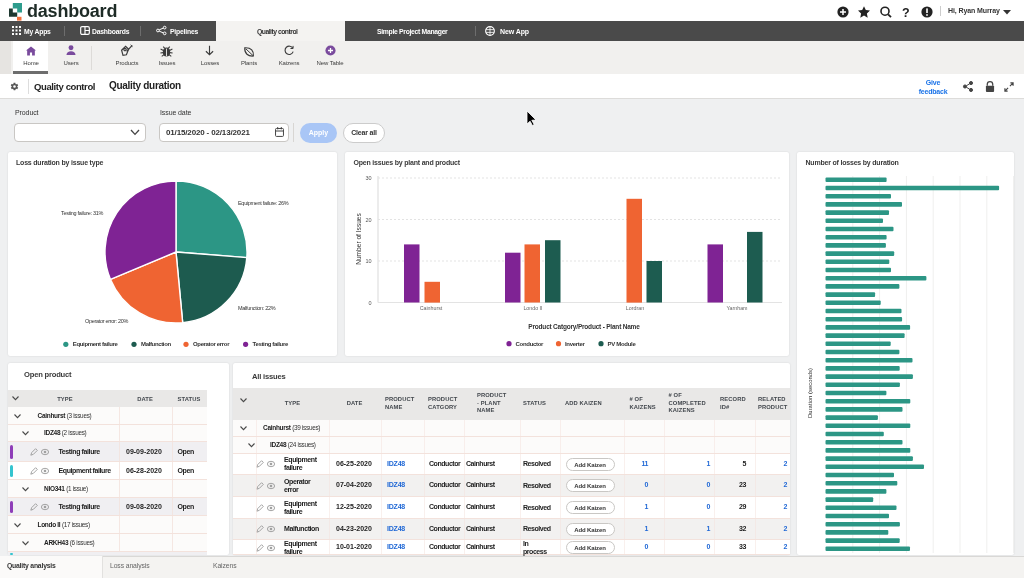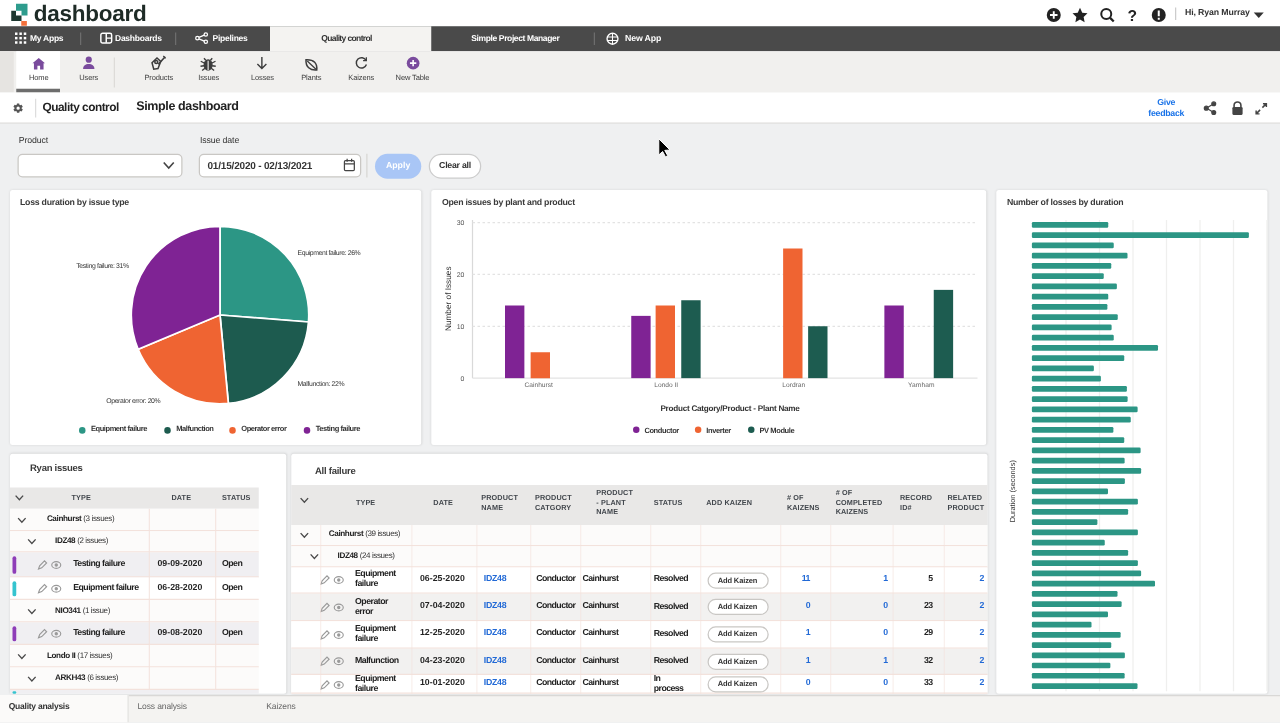--- a/index.html
+++ b/index.html
@@ -122,21 +122,21 @@
 <circle cx="6.5" cy="6.5" r="6" fill="#7a4b9d"></circle>
       <path d="M3.5 6.5h6M6.5 3.5v6" stroke="#fff" stroke-width="1.5"></path>
     </svg>
 <div class="abs" style="left:290px;top:59.5px;width:80px;text-align:center;font-size:6px;color:#3c3c3c;letter-spacing:-0.1px;">New Table</div>
 <div class="abs" style="left:0;top:74px;width:1024px;height:25px;background:#fff;border-bottom:1px solid #dddcda;"></div>
 <svg class="abs" style="left:10px;top:82px" width="9" height="9" viewBox="0 0 24 24" fill="#555">
 <path d="M19.4 13c0-.3.1-.6.1-1s0-.7-.1-1l2.1-1.6c.2-.2.3-.5.1-.7l-2-3.5c-.1-.2-.4-.3-.6-.2l-2.5 1c-.5-.4-1.1-.7-1.7-1l-.4-2.6c0-.2-.2-.4-.5-.4h-4c-.2 0-.4.2-.5.4l-.4 2.6c-.6.2-1.1.6-1.7 1l-2.5-1c-.2-.1-.5 0-.6.2l-2 3.5c-.1.2-.1.5.1.7L4.5 11c0 .3-.1.6-.1 1s0 .7.1 1l-2.1 1.6c-.2.2-.3.5-.1.7l2 3.5c.1.2.4.3.6.2l2.5-1c.5.4 1.1.7 1.7 1l.4 2.6c0 .2.2.4.5.4h4c.2 0 .4-.2.5-.4l.4-2.6c.6-.2 1.1-.6 1.7-1l2.5 1c.2.1.5 0 .6-.2l2-3.5c.1-.2.1-.5-.1-.7zM12 15.5a3.5 3.5 0 110-7 3.5 3.5 0 010 7z"></path>
     </svg>
 <div class="abs" style="left:28px;top:79px;width:1px;height:15px;background:#ddd;"></div>
 <div class="abs" style="left:34px;top:80.5px;font-size:9.5px;font-weight:bold;color:#222;letter-spacing:-0.4px;">Quality control</div>
-<div class="abs" style="left:109px;top:80px;font-size:10px;font-weight:bold;color:#222;letter-spacing:-0.3px;">Simple dashboard</div>
+<div class="abs" style="left:109px;top:80px;font-size:10px;font-weight:bold;color:#222;letter-spacing:-0.3px;">Quality duration</div>
 <div class="abs" style="left:908px;top:79px;width:50px;text-align:center;font-size:7px;font-weight:bold;color:#1a73e8;line-height:8.5px;letter-spacing:-0.2px;">Give<br>feedback</div>
 <svg class="abs" style="left:963px;top:81px" width="10" height="11" viewBox="0 0 11 12" fill="none" stroke="#444" stroke-width="1.1">
 <circle cx="8.8" cy="2.2" r="1.7" fill="#444"></circle>
       <circle cx="2.2" cy="6" r="1.7" fill="#444"></circle>
       <circle cx="8.8" cy="9.8" r="1.7" fill="#444"></circle>
 <path d="M3.7 5.2l3.6-2.2M3.7 6.8l3.6 2.2"></path>
     </svg>
 <svg class="abs" style="left:985px;top:80.5px" width="10" height="12" viewBox="0 0 11 13" fill="#444">
 <path d="M2.5 5V3.5a3 3 0 016 0V5" fill="none" stroke="#444" stroke-width="1.4"></path>
 <rect x="1" y="5" width="9" height="7" rx="1"></rect>
@@ -270,21 +270,21 @@
       <rect x="825.5" y="497.30" width="47.7" height="4.6" rx="1" fill="#2c9685"></rect>
       <rect x="825.5" y="505.50" width="71.0" height="4.6" rx="1" fill="#2c9685"></rect>
       <rect x="825.5" y="513.70" width="63.5" height="4.6" rx="1" fill="#2c9685"></rect>
       <rect x="825.5" y="521.90" width="74.4" height="4.6" rx="1" fill="#2c9685"></rect>
       <rect x="825.5" y="530.10" width="62.8" height="4.6" rx="1" fill="#2c9685"></rect>
       <rect x="825.5" y="538.30" width="74.2" height="4.6" rx="1" fill="#2c9685"></rect>
       <rect x="825.5" y="546.50" width="84.5" height="4.6" rx="1" fill="#2c9685"></rect>
       <text x="812" y="393" font-size="5.9" fill="#333" text-anchor="middle" font-family="Liberation Sans" transform="rotate(-90 812 393)">Duration (seconds)</text>
     </svg>
 <div class="card" style="left:8px;top:363px;width:221px;height:192px;"></div>
-<div class="ct" style="left:24px;top:370px;font-size:7.6px;">Ryan issues</div>
+<div class="ct" style="left:24px;top:370px;font-size:7.6px;">Open product</div>
 <div class="abs" style="left:8px;top:390px;width:199px;height:17px;background:#e9e8e7;"></div>
 <svg class="abs" style="left:12px;top:396px" width="7" height="4.4">
       <path d="M0.5 0.5l3 3.2 3-3.2" fill="none" stroke="#4a4a4a" stroke-width="1.1"></path>
     </svg>
 <div class="hcell" style="left:35px;top:395.5px;width:60px;text-align:center;">TYPE</div>
 <div class="hcell" style="left:115px;top:395.5px;width:60px;text-align:center;">DATE</div>
 <div class="hcell" style="left:159px;top:395.5px;width:60px;text-align:center;">STATUS</div>
 <div class="abs" style="left:8px;top:407px;width:199px;height:18px;background:#fcfbfa;border-bottom:1px solid #f3e2dc;"></div>
 <svg class="abs" style="left:14px;top:413.5px" width="7" height="4.4">
       <path d="M0.5 0.5l3 3.2 3-3.2" fill="none" stroke="#4a4a4a" stroke-width="1.1"></path>
@@ -338,21 +338,21 @@
 <div class="abs" style="left:8px;top:534px;width:199px;height:18px;background:#fcfbfa;border-bottom:1px solid #f3e2dc;"></div>
 <svg class="abs" style="left:22px;top:540.5px" width="7" height="4.4">
       <path d="M0.5 0.5l3 3.2 3-3.2" fill="none" stroke="#4a4a4a" stroke-width="1.1"></path>
     </svg>
 <div class="abs" style="left:44px;top:538.5px;font-size:6.5px;letter-spacing:-0.3px;"><span class="grp">ARKH43</span> <span class="cnt">(6 issues)</span></div>
 <div class="abs" style="left:118.5px;top:407px;width:1px;height:145px;background:#f3e2dc;opacity:0.8;"></div>
 <div class="abs" style="left:172px;top:407px;width:1px;height:145px;background:#f3e2dc;opacity:0.8;"></div>
 <div class="abs" style="left:8px;top:552px;width:199px;height:3px;background:#f0eff2;"></div>
 <div class="abs" style="left:9.5px;top:552.5px;width:3.5px;height:2.5px;background:#35c4cf;border-radius:1px;"></div>
 <div class="card" style="left:233px;top:363px;width:557px;height:192px;"></div>
-<div class="ct" style="left:252px;top:372px;font-size:7.6px;">All failure</div>
+<div class="ct" style="left:252px;top:372px;font-size:7.6px;">All issues</div>
 <div class="abs" style="left:233px;top:388px;width:557px;height:32px;background:#e9e8e7;"></div>
 <svg class="abs" style="left:240px;top:398px" width="7" height="4.4">
       <path d="M0.5 0.5l3 3.2 3-3.2" fill="none" stroke="#4a4a4a" stroke-width="1.1"></path>
     </svg>
 <div class="hcell" style="left:262.5px;top:399.75px;width:60px;text-align:center;line-height:7.5px;">TYPE</div>
 <div class="hcell" style="left:324.5px;top:399.75px;width:60px;text-align:center;line-height:7.5px;">DATE</div>
 <div class="hcell" style="left:385px;top:396.0px;line-height:7.5px;">PRODUCT<br>NAME</div>
 <div class="hcell" style="left:428px;top:396.0px;line-height:7.5px;">PRODUCT<br>CATGORY</div>
 <div class="hcell" style="left:477px;top:392.25px;line-height:7.5px;">PRODUCT<br>- PLANT<br>NAME</div>
 <div class="hcell" style="left:523px;top:399.75px;line-height:7.5px;">STATUS</div>

